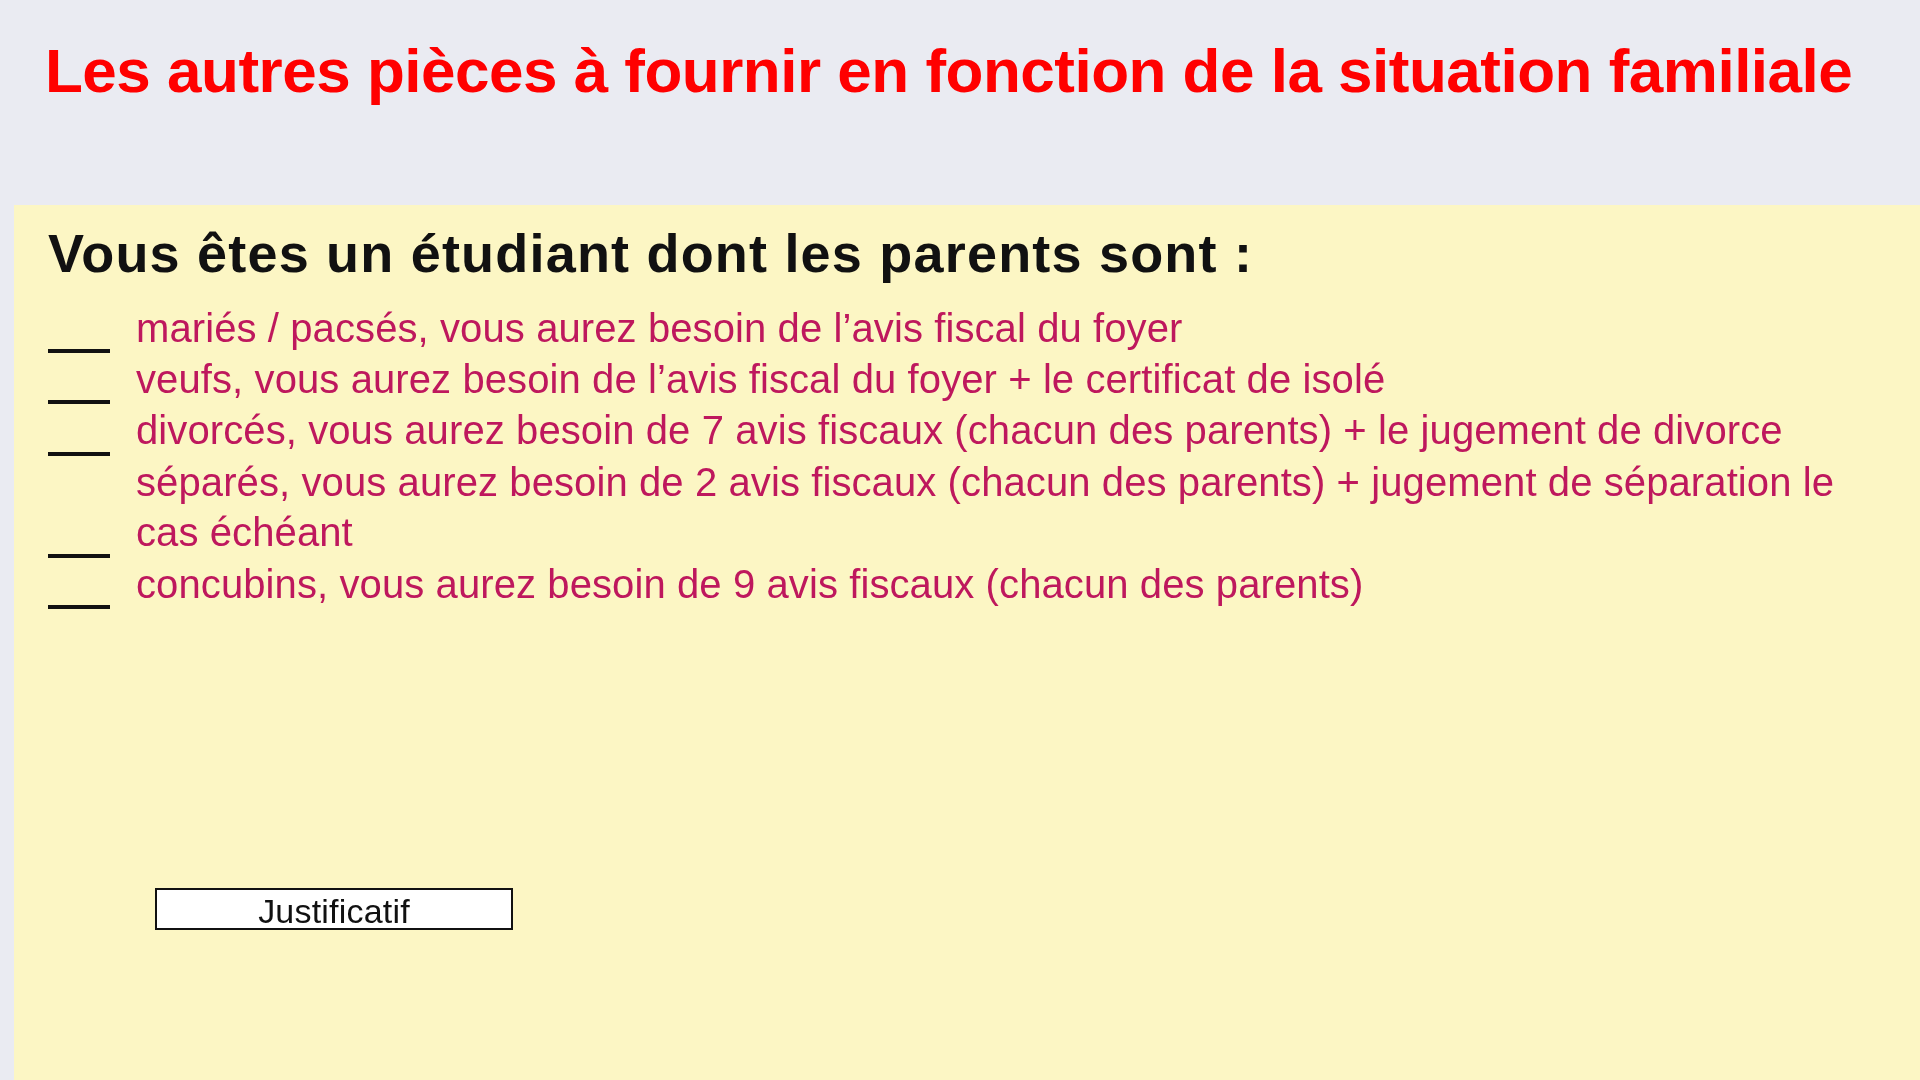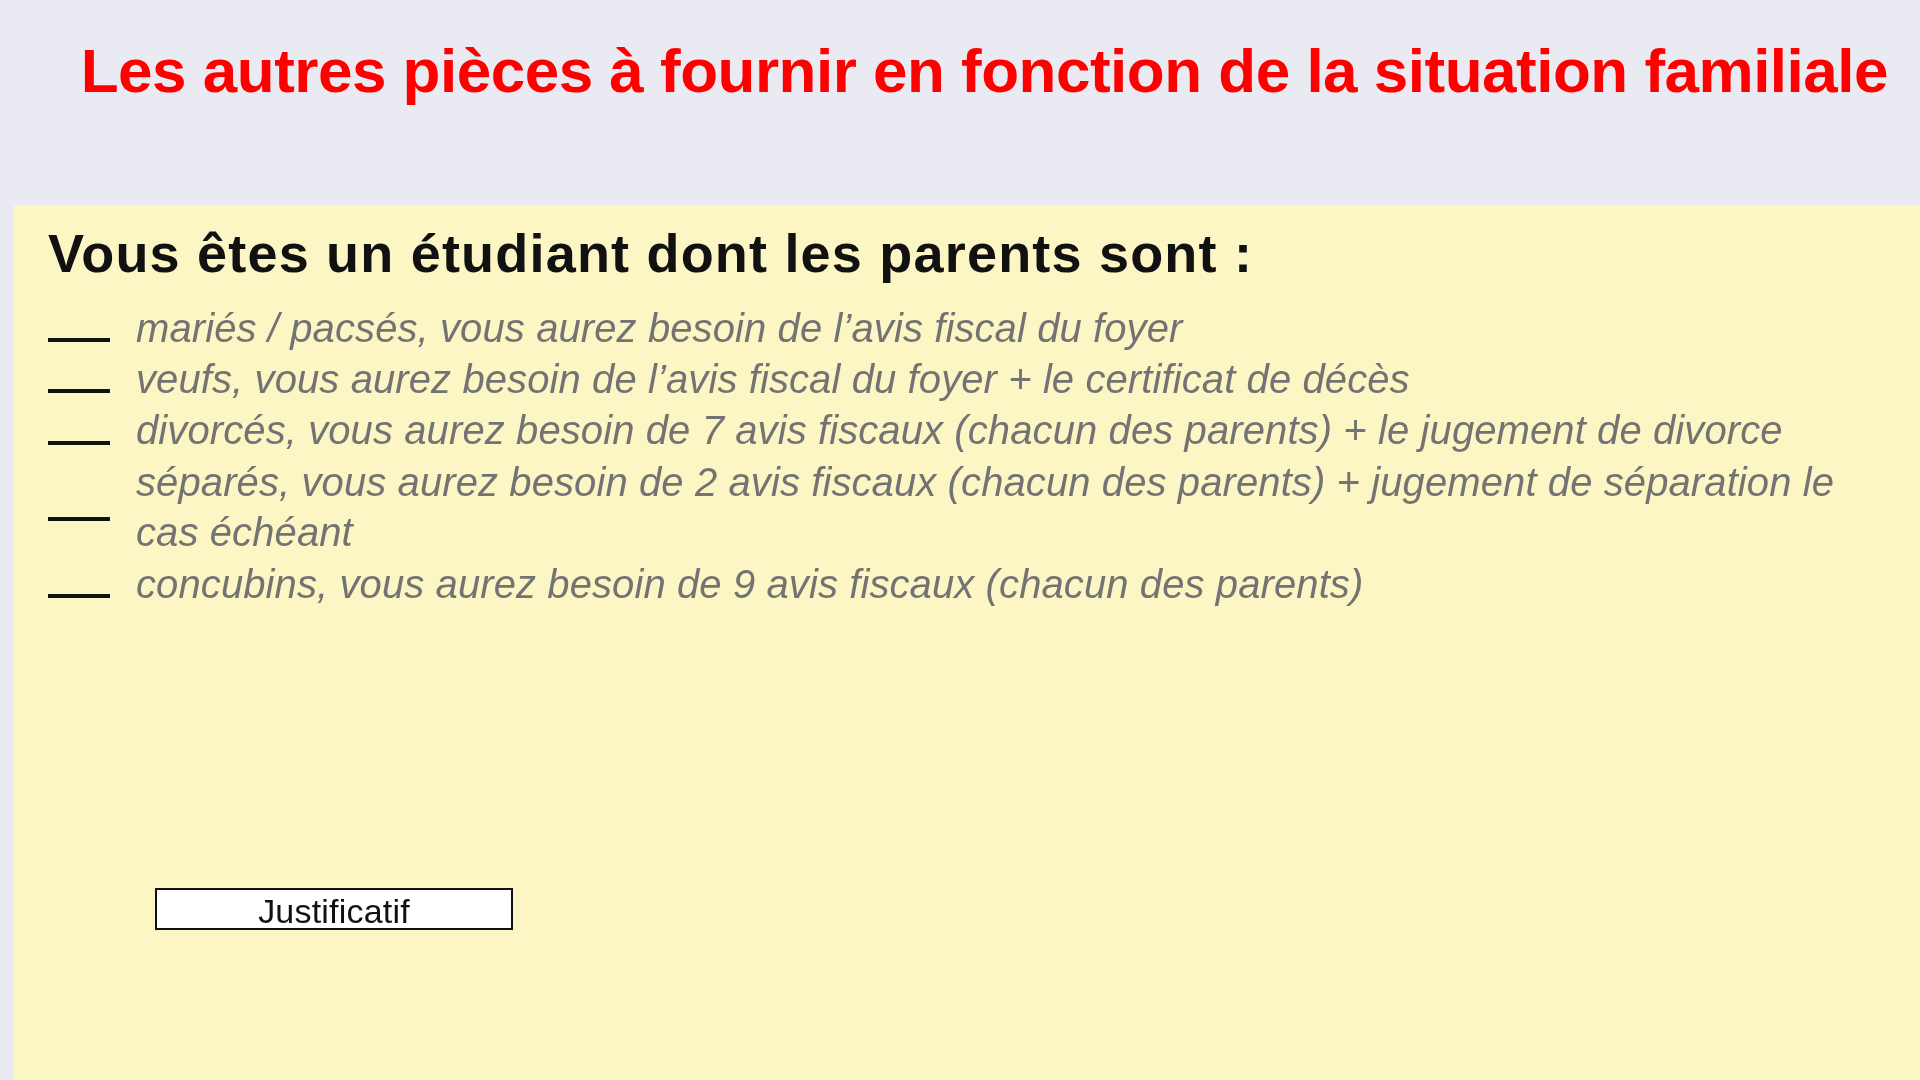--- a/index.html
+++ b/index.html
@@ -20,22 +20,22 @@
     background: #eaebf2;
     box-sizing: border-box;
   }
 
   
   .title-block {
     position: absolute;
     top: 38px;
     left: 0;
     width: 1920px;
-    text-align: right;
-    padding: 0 32px;
+    text-align: left;
+    padding: 0 45px;
     box-sizing: border-box;
   }
 
   .title-text {
     font-family: "Liberation Sans", sans-serif;
     font-weight: bold;
     font-size: 62px;
     line-height: 1.08;
     color: #ff0000;
     letter-spacing: -0.5px;
@@ -67,28 +67,27 @@
 
   .list {
     list-style: none;
     margin: 0;
     padding: 0;
   }
 
   .list-item {
     position: relative;
     display: flex;
-    align-items: center;
+    align-items: flex-end;
     font-family: "Liberation Sans", sans-serif;
     font-size: 40px;
     line-height: 1.26;
-    color: #737373;
+    color: #be185d;
     margin: 0 0 1px 0;
     letter-spacing: 0.1px;
-    font-style: italic;
   }
 
   .dash {
     flex: 0 0 auto;
     width: 62px;
     margin-top: 24px;
     margin-right: 26px;
     border-top: 4px solid #111111;
   }
 
@@ -133,21 +132,21 @@
 
     <h2 class="heading">Vous êtes un étudiant dont les parents sont :</h2>
 
     <ul class="list">
       <li class="list-item">
         <span class="dash"></span>
         <span class="item-text">mariés / pacsés, vous aurez besoin de l’avis fiscal du foyer</span>
       </li>
       <li class="list-item">
         <span class="dash"></span>
-        <span class="item-text">veufs, vous aurez besoin de l’avis fiscal du foyer + le certificat de décès</span>
+        <span class="item-text">veufs, vous aurez besoin de l’avis fiscal du foyer + le certificat de isolé</span>
       </li>
       <li class="list-item">
         <span class="dash"></span>
         <span class="item-text">divorcés, vous aurez besoin de 7 avis fiscaux (chacun des parents) + le jugement de divorce</span>
       </li>
       <li class="list-item">
         <span class="dash"></span>
         <span class="item-text">séparés, vous aurez besoin de 2 avis fiscaux (chacun des parents) + jugement de séparation le cas échéant</span>
       </li>
       <li class="list-item">

